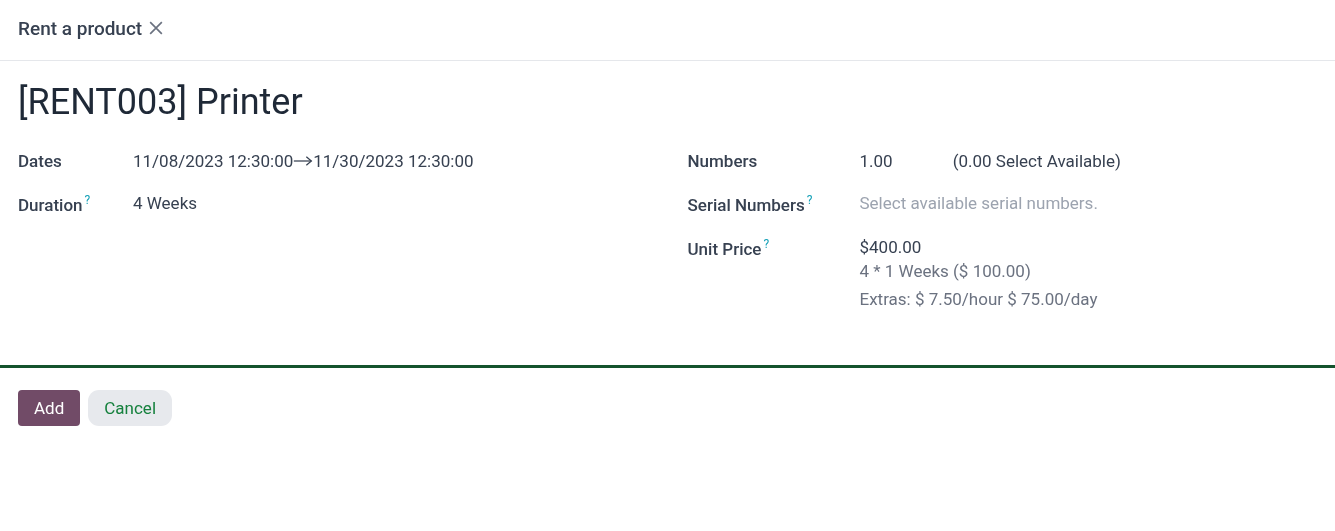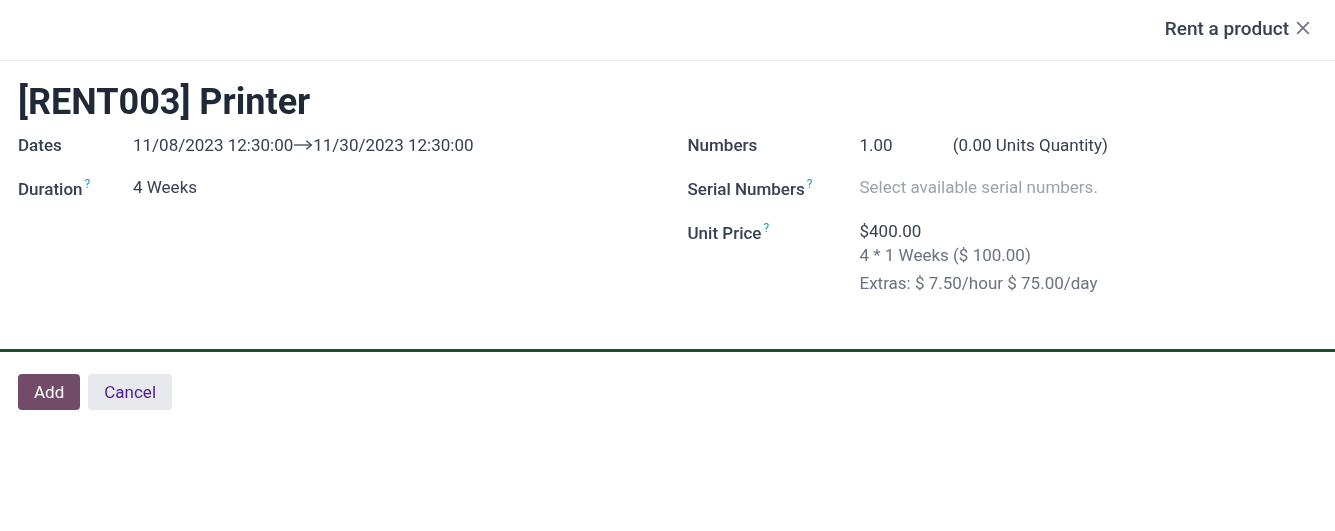--- a/index.html
+++ b/index.html
@@ -11,21 +11,21 @@
       font-family: -apple-system, BlinkMacSystemFont, "Segoe UI", Roboto, "Helvetica Neue", Arial, sans-serif;
       color: #374151;
       background: #fff;
       width: 1335px;
     }
     .modal {
       width: 100%;
     }
     .modal-header {
       display: flex;
-      justify-content: flex-end;
+      justify-content: flex-start;
       align-items: center;
       padding: 14px 18px 18px 18px;
       border-bottom: 1px solid #e5e7eb;
     }
     .modal-title {
       font-size: 19px;
       font-weight: 500;
       color: #374151;
     }
     .close-icon {
@@ -42,23 +42,23 @@
       height: 20px;
       stroke: currentColor;
       stroke-width: 2;
       fill: none;
     }
     .modal-body {
       padding: 20px 18px 30px 18px;
     }
     .product-title {
       font-size: 36px;
-      font-weight: 700;
+      font-weight: 400;
       color: #1f2937;
-      margin-bottom: 12px;
+      margin-bottom: 28px;
     }
     .form-grid {
       display: flex;
       gap: 40px;
     }
     .column {
       flex: 1;
     }
     .column-left {
       flex: 1;
@@ -138,21 +138,22 @@
       border-radius: 4px;
       cursor: pointer;
       font-family: inherit;
     }
     .btn-primary {
       background: #714b67;
       color: #fff;
     }
     .btn-secondary {
       background: #e7e9ed;
-      color: #4c1d95;
+      color: #15803d;
+      border-radius: 11px;
     }
   </style>
 </head>
 <body>
 
 <div class="modal">
 
   <div class="modal-header">
     <div class="modal-title">Rent a product</div>
     <div class="close-icon">
@@ -192,21 +193,21 @@
         </div>
 
       </div>
 
       <div class="column column-right">
 
         <div class="form-row">
           <div class="label-right">Numbers</div>
           <div class="qty-row">
             <span class="value">1.00</span>
-            <span class="availability">(0.00 Units Quantity)</span>
+            <span class="availability">(0.00 Select Available)</span>
           </div>
         </div>
 
         <div class="form-row">
           <div class="label-right">
             <span>Serial Numbers</span><span class="help-icon">?</span>
           </div>
           <span class="serial-placeholder">Select available serial numbers.</span>
         </div>
 

